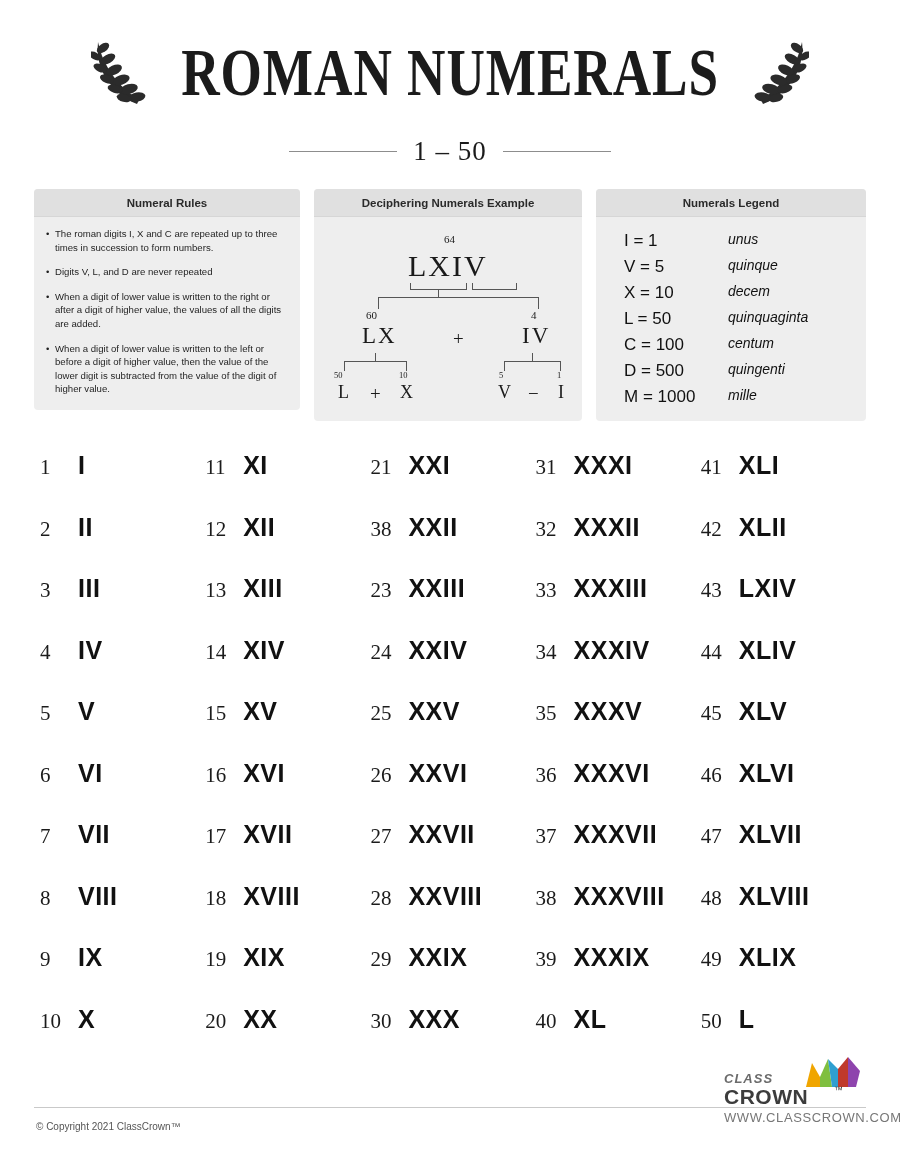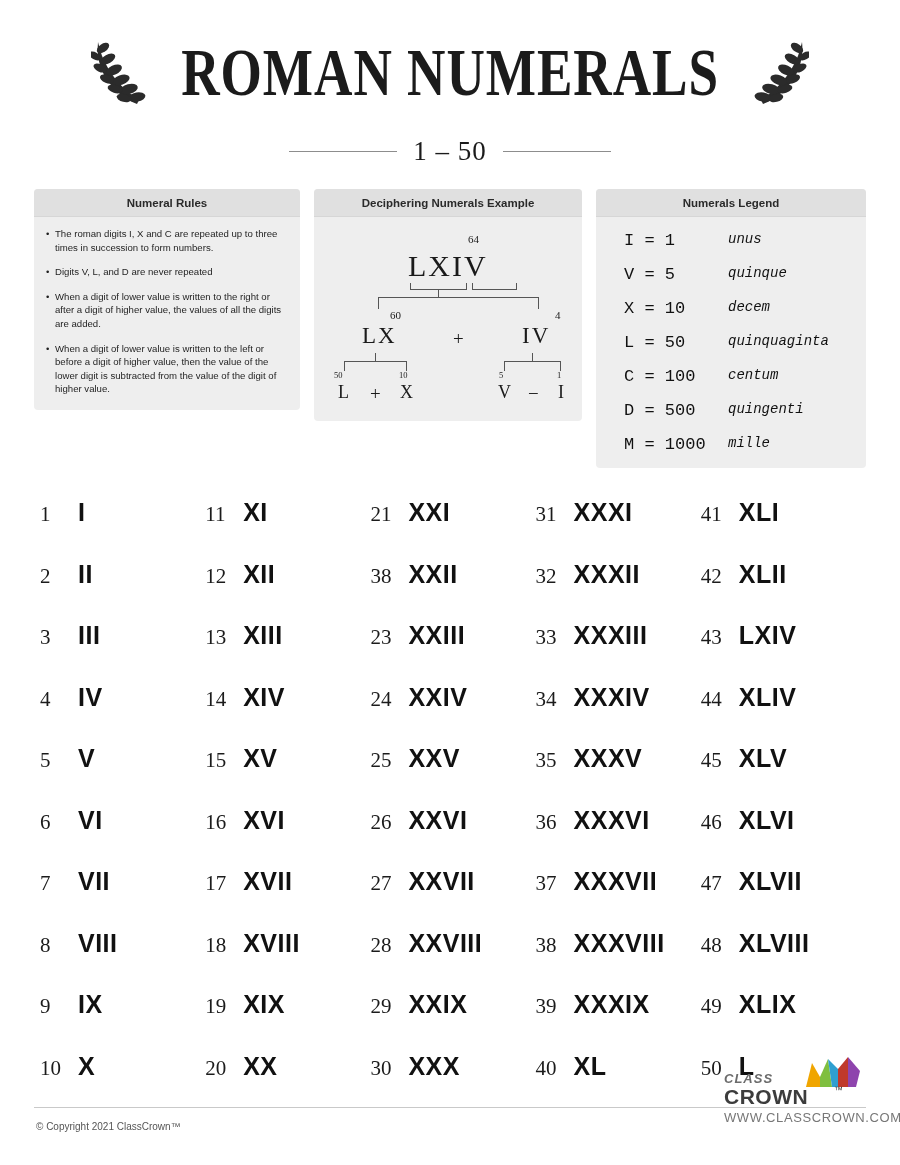--- a/index.html
+++ b/index.html
@@ -94,35 +94,35 @@
   .rule-text { flex: 1; }
 
   
   .example-wrap {
     position: relative;
     height: 182px;
     font-family: "Liberation Serif", serif;
     color: #1a1a1a;
   }
   .ex-abs { position: absolute; }
-  .ex-num-small { font-size: 11px; margin-left: 24px; }
+  .ex-num-small { font-size: 11px; }
   .ex-num-tiny { font-size: 8.5px; }
   .ex-big { font-size: 30px; letter-spacing: 2px; }
   .ex-mid { font-size: 23px; letter-spacing: 2px; }
   .ex-small-rom { font-size: 18px; }
   .ex-op { font-size: 19px; }
   .ex-line { position:absolute; background:#555; }
 
   
   .legend-grid {
     display: grid;
     grid-template-columns: 104px 1fr;
-    row-gap: 15px;
+    row-gap: 6px;
     padding: 4px 2px 2px 16px;
-    font-family: Liberation Mono, monospace;
+    font-family: Liberation Sans, sans-serif;
   }
   .legend-sym { font-size: 17px; color:#111; white-space: nowrap; }
   .legend-word { font-size: 14px; font-style: italic; color:#111; }
 
   
   .numerals {
     display: grid;
     grid-template-columns: repeat(5, 1fr);
     padding: 20px 34px 0 40px;
     margin-top: 10px;

